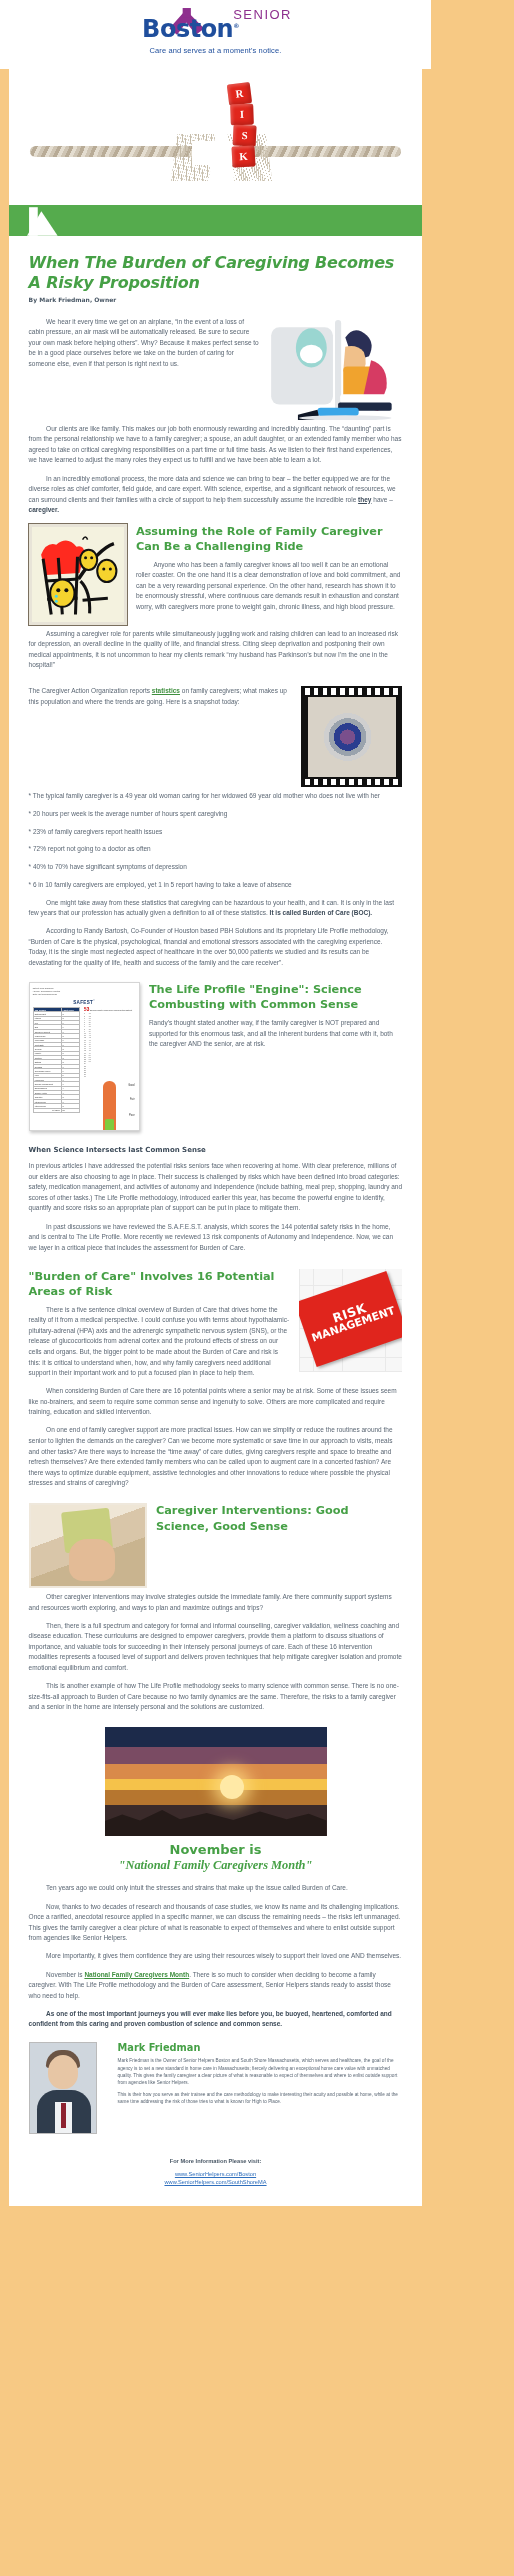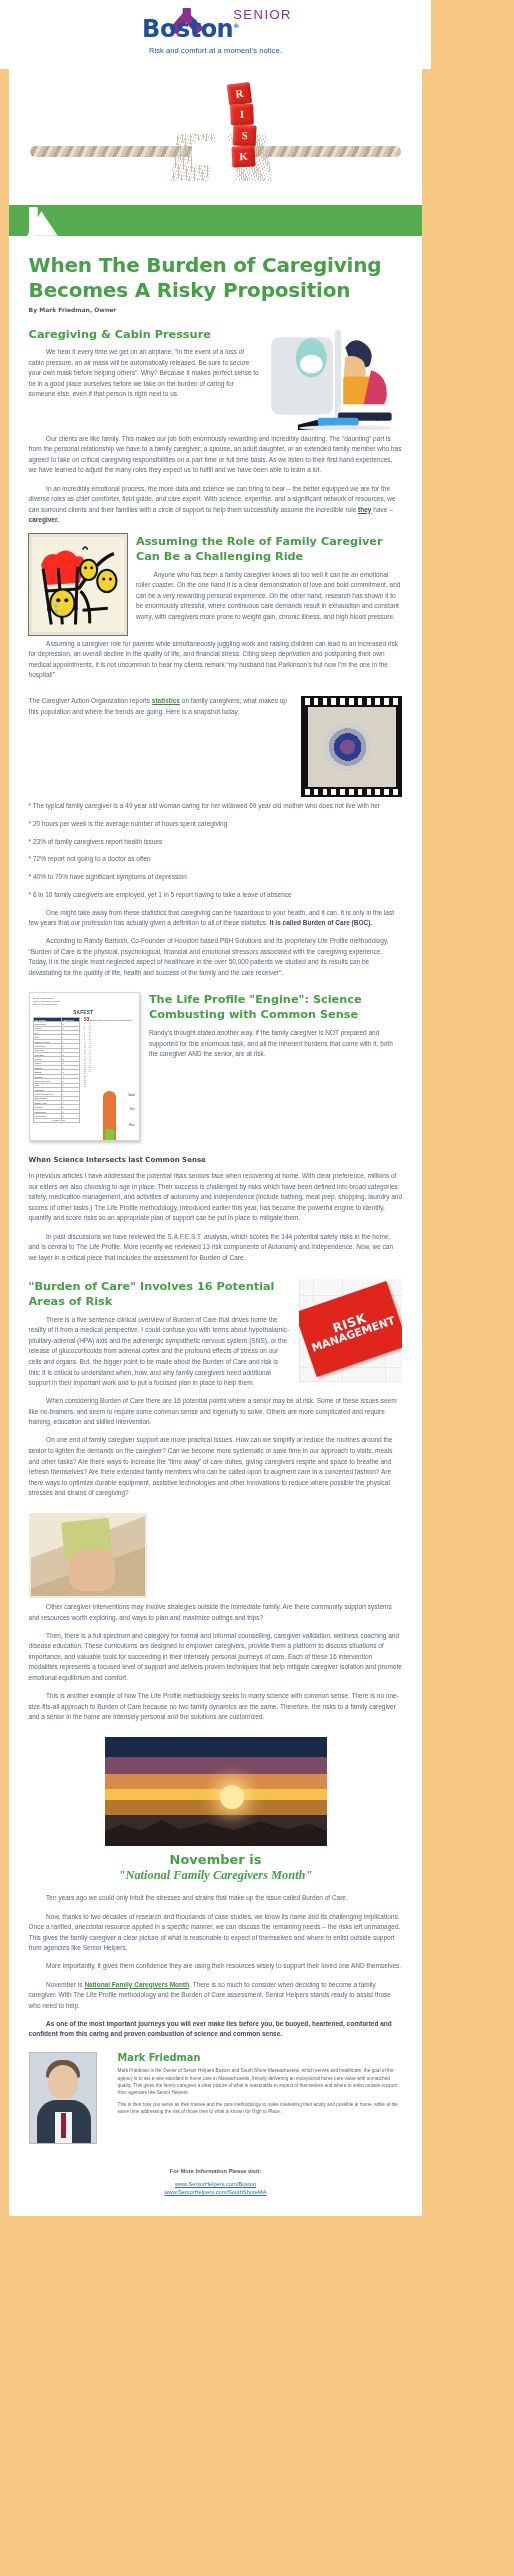--- a/index.html
+++ b/index.html
@@ -82,22 +82,22 @@
     background:#55ab4d; height:31px; position:relative;
   }
   .greenbar .house {
     position:absolute; left:16.5px; bottom:0; width:48px; height:30px;
   }
 
   .content { padding: 0 19.6px 5.2px 19.6px; }
 
   h1.article-title {
     font-family:"DejaVu Sans", sans-serif;
-    color:#46a046; font-size:20px; line-height:1.25; font-weight:bold;
-    margin:17.5px 0 3.1px 0; letter-spacing:-0.2px;
+    color:#46a046; font-size:16px; line-height:1.25; font-weight:bold;
+    margin:17.5px 0 3.1px 0; letter-spacing:-0.2px;font-style:italic;
   }
   .byline {
     font-family:"DejaVu Sans", sans-serif;
     font-size:6px; font-weight:bold; color:#4a5866; margin:0 0 13.4px 0;
   }
   h2.section-title {
     font-family:"DejaVu Sans", sans-serif;
     color:#46a046; font-size:11.3px; line-height:1.38; font-weight:bold;
     margin:0 0 5.2px 0;
   }
@@ -252,21 +252,21 @@
   <div class="masthead">
     <div class="logo-wrap">
       <div class="logo-main">
         <svg width="155" height="39" viewBox="0 0 300 76" style="position:absolute;left:0;top:0;">
           <path d="M92 6 L60 42 L75 54 L93 30 L112 54 L128 42 Z" fill="#8e2f8e"></path>
           <rect x="86" y="2" width="16" height="18" fill="#8e2f8e"></rect>
         </svg>
         <span class="logo-senior">SENIOR</span>
         <span class="logo-helpers"><span>Boston</span><span class="logo-reg">®</span></span>
       </div>
-      <div class="logo-tag">Risk and comfort at a moment's notice.</div>
+      <div class="logo-tag">Care and serves at a moment's notice.</div>
     </div>
   </div>
 
   <div class="frame">
 
     <div class="hero">
       <div class="rope"></div>
       <div class="frayA"></div>
       <div class="frayB"></div>
       <div class="rope-gap"></div>
@@ -301,21 +301,20 @@
             <path d="M150 58 q22 -6 36 10 q10 26 -6 44 l-34 -6 z" fill="#f0c08a"></path>
             <rect x="146" y="96" width="64" height="70" rx="8" fill="#f0a32e"></rect>
             <path d="M200 84 q34 10 30 54 l-16 44 l-34 -6 z" fill="#d63b63"></path>
             <rect x="140" y="150" width="96" height="18" rx="6" fill="#ffffff"></rect>
             <rect x="136" y="166" width="104" height="16" rx="4" fill="#1e2a44"></rect>
             <rect x="96" y="176" width="80" height="16" rx="6" fill="#3aa6e8"></rect>
             <path d="M96 180 l-38 10 l0 10 l42 0 z" fill="#111827"></path>
             <ellipse cx="150" cy="196" rx="90" ry="5" fill="#e5e7eb"></ellipse>
           </svg>
         </div>
-        <h2 class="section-title">Caregiving &amp; Cabin Pressure</h2>
         <p class="body indent">We hear it every time we get on an airplane, “in the event of a loss of cabin pressure, an air mask will be automatically released. Be sure to secure your own mask before helping others”.  Why? Because it makes perfect sense to be in a good place ourselves before we take on the burden of caring for someone else, even if that person is right next to us.</p>
         <div class="clear"></div>
         <p class="body indent">Our clients are like family.  This makes our job both enormously rewarding and incredibly daunting. The “daunting” part is from the personal relationship we have to a family caregiver;  a spouse, an adult daughter, or an extended family member who has agreed to take on critical caregiving responsibilities on a part time or full time basis. As we listen to their first hand experiences, we have learned to adjust the many roles they expect us to fulfill and we have been able to learn a lot.</p>
         <p class="body indent">In an incredibly emotional process, the more data and science we can bring to bear – the better equipped we are for the diverse roles as chief comforter, field guide, and care expert.  With  science, expertise, and a significant network of resources, we can surround clients and their families with a circle of support to help them successfully assume the incredible role <span class="ul">they</span> have – <span class="bold">caregiver.</span></p>
       </div>
 
       <div style="margin-top:8px;">
         <div class="wrapL img-kid">
           <svg viewBox="0 0 180 180" width="91" height="94">
             <path d="M18 52 q10 -26 30 -20 q22 -18 40 4 q14 -4 16 12 l-10 40 l-66 4 z" fill="#ff2a1f"></path>
@@ -501,20 +500,21 @@
         </div>
         <h2 class="section-title">"Burden of Care" Involves 16 Potential Areas of Risk</h2>
         <p class="body indent">There is a five sentence clinical overview of Burden of Care that drives home the reality of it from a medical perspective. I could confuse you with terms about hypothalamic-pituitary-adrenal (HPA) axis and the adrenergic sympathetic nervous system (SNS), or the release of glucocorticoids from adrenal cortex and the profound effects of stress on our cells and organs. But, the bigger point to be made about the Burden of Care and risk is this: it is critical to understand when, how, and why family caregivers need additional support in their important work and to put a focused plan in place to help them.</p>
         <div class="clear"></div>
         <p class="body indent">When considering Burden of Care there are 16 potential points where a senior may be at risk. Some of these issues seem like no-brainers, and seem to require some common sense and ingenuity to solve. Others are more complicated and require training, education and skilled intervention.</p>
         <p class="body indent">On one end of family caregiver support are more practical issues. How can we simplify or reduce the routines around the senior to lighten the demands on the caregiver? Can we become more systematic or save time in our approach to visits, meals and other tasks? Are there ways to increase the “time away” of care duties, giving caregivers respite and space to breathe and refresh themselves? Are there extended family members who can be called upon to augment care in a concerted fashion? Are there ways to optimize durable equipment, assistive technologies and other innovations to reduce where possible the physical stresses and strains of caregiving?</p>
       </div>
 
       <div style="margin-top:14.4px;">
         <div class="wrapL img-hands"></div>
+        <h2 class="section-title">Caregiver Interventions: Good Science, Good Sense</h2>
         <div class="clear"></div>
         <p class="body indent">Other caregiver interventions may involve strategies outside the immediate family. Are there community support systems and resources worth exploring, and ways to plan and maximize outings and trips?</p>
         <p class="body indent">Then, there is a full spectrum and category for formal and informal counselling, caregiver validation, wellness coaching and disease education. These curriculums are designed to empower caregivers, provide them a platform to discuss situations of importance, and valuable tools for succeeding in their intensely personal journeys of care. Each of these 16 intervention modalities represents a focused level of support and delivers proven techniques that help mitigate caregiver isolation and promote emotional equilibrium and comfort.</p>
         <p class="body indent">This is another example of how The Life Profile methodology seeks to marry science with common sense. There is no one-size-fits-all approach to Burden of Care because no two family dynamics are the same. Therefore, the risks to a family caregiver and a senior in the home are intensely personal and the solutions are customized.</p>
       </div>
 
       <div>
         <div class="img-sunset">
           <div class="sun"></div>
           <div class="silh"></div>

